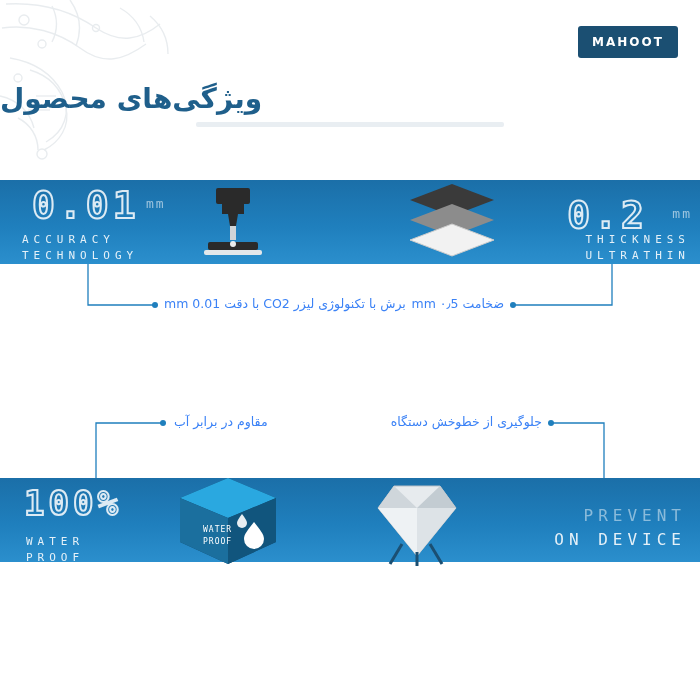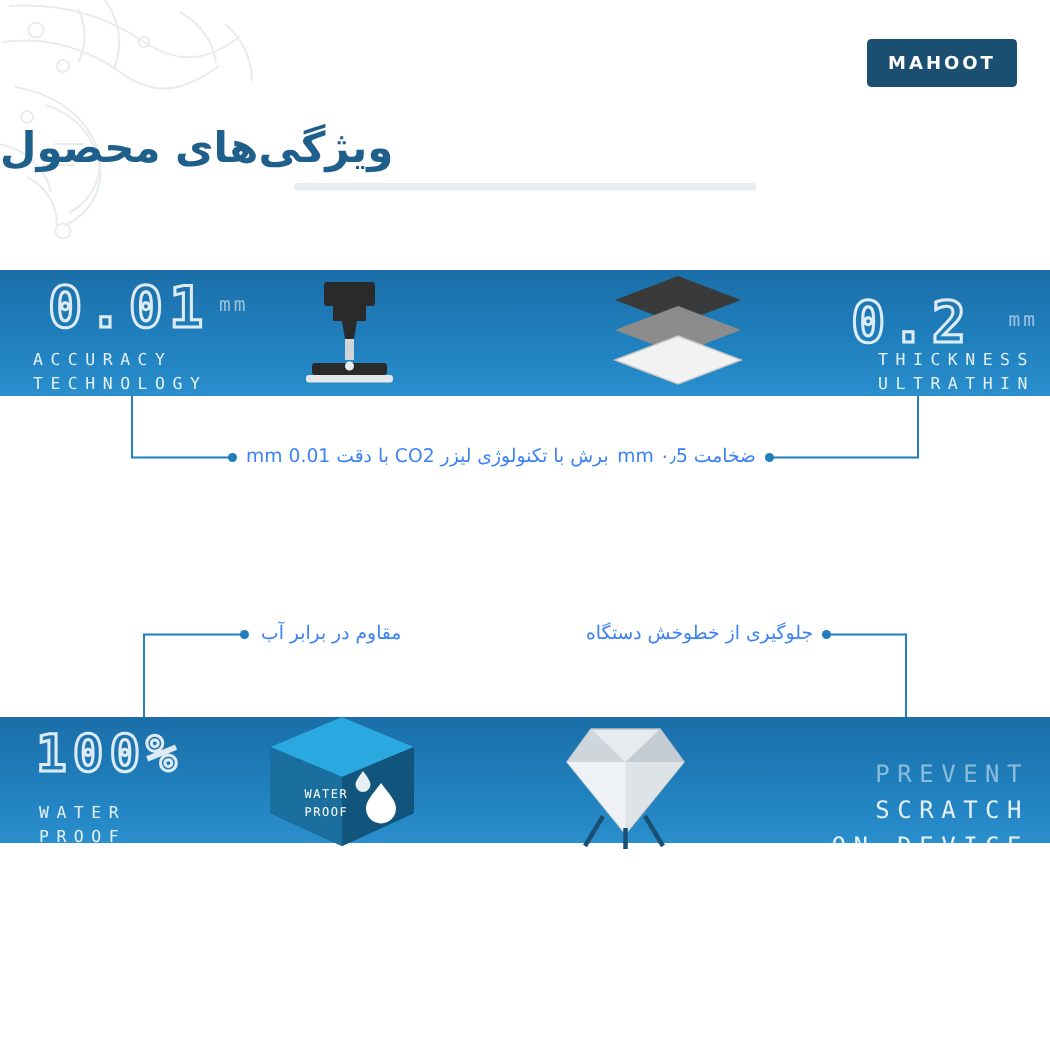--- a/index.html
+++ b/index.html
@@ -196,21 +196,20 @@
     <polygon points="8,22 56,42 56,88 8,66" fill="#1b6f9e"></polygon>
     <polygon points="56,42 104,22 104,66 56,88" fill="#11557d"></polygon>
     <text x="31" y="56" fill="#ffffff" font-size="8" font-family="DejaVu Sans Mono, monospace" letter-spacing="1">WATER</text>
     <text x="31" y="68" fill="#ffffff" font-size="8" font-family="DejaVu Sans Mono, monospace" letter-spacing="1">PROOF</text>
     <path d="M82 46 C88 54 92 58 92 63 a10 10 0 0 1 -20 0 c0 -5 4 -9 10 -17 z" fill="#ffffff"></path>
     <path d="M70 38 C73 42 75 45 75 47 a5 5 0 0 1 -10 0 c0 -2 2 -5 5 -9 z" fill="#ffffff" opacity=".9"></path>
   </svg>
 
   <div class="sub-label b4-sub">
     <div style="opacity:.55">PREVENT</div>
-    <div>SCRATCH</div>
     <div>ON DEVICE</div>
   </div>
   <svg class="b4-icon" viewBox="0 0 90 92">
     <polygon points="22,12 68,12 84,34 45,82 6,34" fill="#e7ebee" stroke="#b9c1c7" stroke-width="1"></polygon>
     <polygon points="22,12 45,34 6,34" fill="#cfd6db"></polygon>
     <polygon points="68,12 84,34 45,34" fill="#c3ccd2"></polygon>
     <polygon points="45,34 84,34 45,82" fill="#dde3e7"></polygon>
     <polygon points="6,34 45,34 45,82" fill="#eef2f4"></polygon>
     <path d="M30 70 L18 90" stroke="#1b4f72" stroke-width="3"></path>
     <path d="M45 78 L45 92" stroke="#1b4f72" stroke-width="3"></path>

